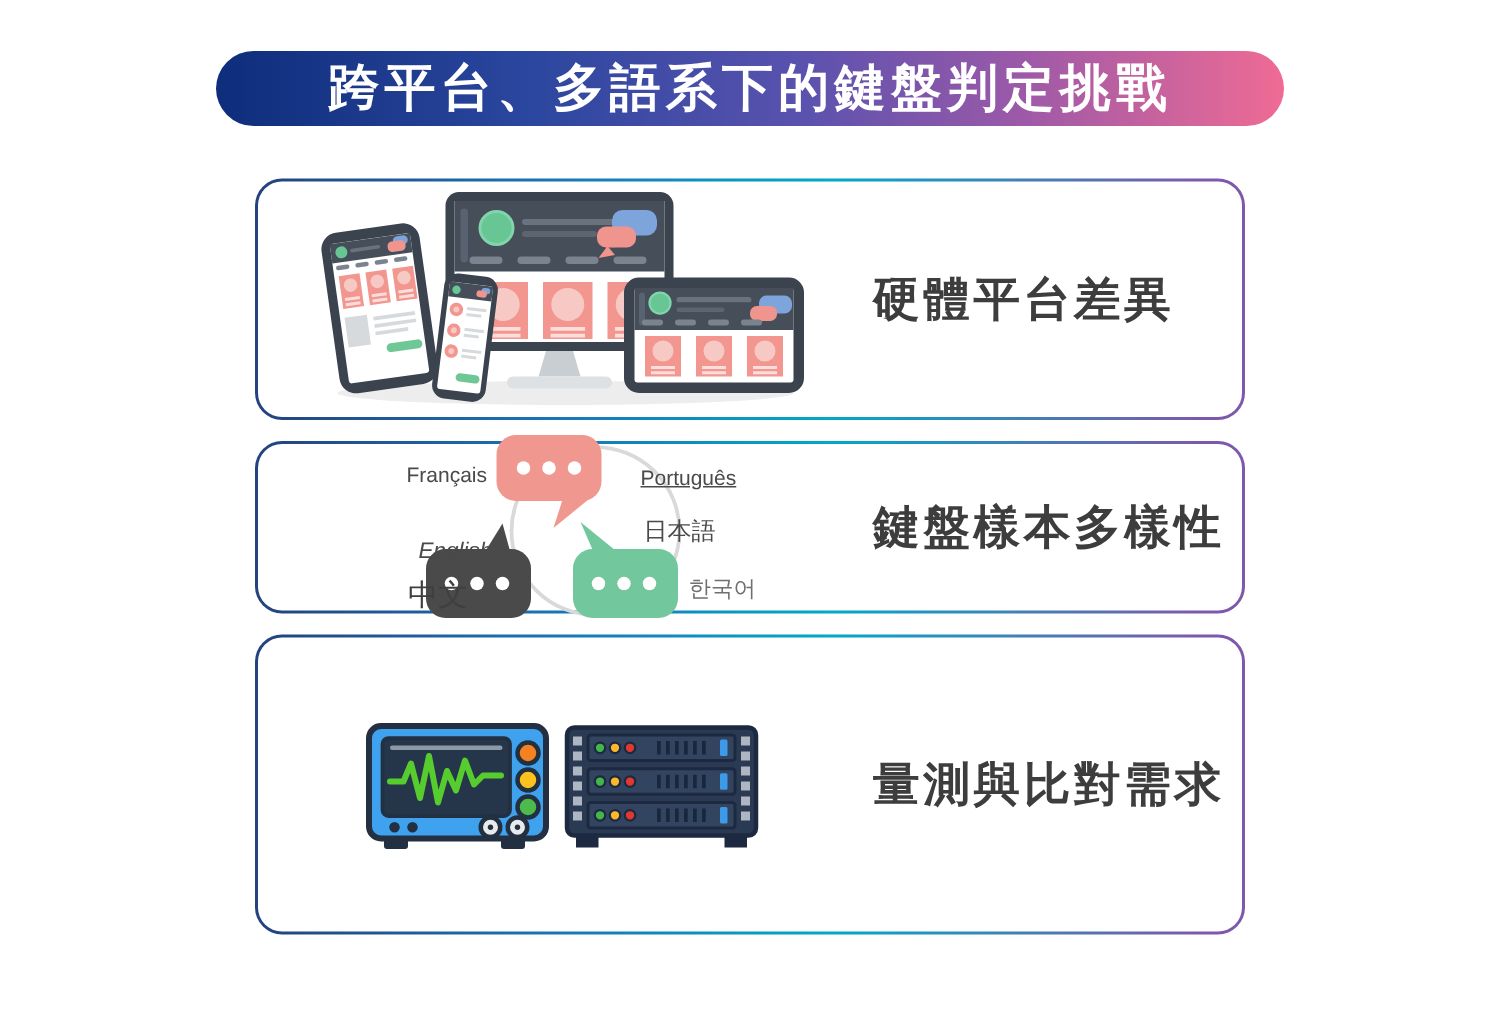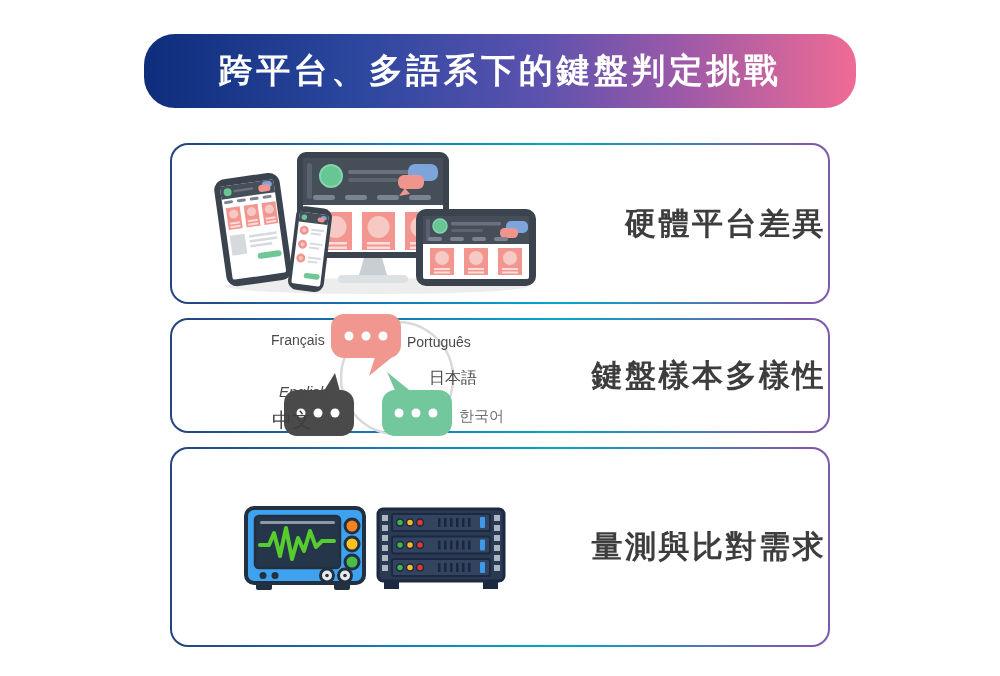--- a/index.html
+++ b/index.html
@@ -3,21 +3,21 @@
 <meta charset="utf-8">
 <style>
   * { box-sizing: border-box; margin: 0; padding: 0; }
   html, body { width: 1000px; height: 676px; background: #ffffff; overflow: hidden; }
   body { font-family: "Liberation Sans", "DejaVu Sans", sans-serif; }
 
   .page { width: 1000px; height: 676px; position: relative; background: #ffffff; }
 
   
   .header-pill {
-    width: 712px; height: 74px;
+    width: 712px; height: 50px;
     margin: 34px auto 0;
     border-radius: 31px;
     background: linear-gradient(90deg, #0e2d7b 0%, #2c479f 30%, #5a52ae 55%, #9b59a8 75%, #ef6b94 100%);
     display: flex; align-items: center; justify-content: center;
   }
   .header-pill h1 {
     color: #ffffff; font-size: 34px; font-weight: bold;
     letter-spacing: 3.5px; white-space: nowrap;
   }
 
@@ -30,21 +30,21 @@
   .card {
     background: #ffffff; border-radius: 16px;
     display: flex; align-items: center;
   }
   .card.c1 { height: 157px; }
   .card.c2 { height: 111px; }
   .card.c3 { height: 196px; }
 
   .illu { width: 410px; display: flex; align-items: center; justify-content: center; flex: 0 0 410px; }
   .card-title {
-    flex: 1; text-align: right;
+    flex: 1; text-align: left;
     font-size: 31px; font-weight: bold; color: #3d3d3d;
     letter-spacing: 2.5px; white-space: nowrap; padding-right: 2px;
   }
 
   
   .lang-cluster { position: relative; width: 300px; height: 140px; }
   .lang-cluster svg { position: absolute; left: 0; top: 0; }
   .lang-label {
     position: absolute; font-size: 14px; color: #4a4a4a; white-space: nowrap;
   }
@@ -228,21 +228,21 @@
               </g>
               <g>
                 <rect x="155" y="84" width="70" height="46" rx="13" fill="#72c79d"></rect>
                 <path d="M170 89 L160 66 L187 88 Z" fill="#72c79d"></path>
                 <circle cx="172" cy="107" r="4.5" fill="#ffffff"></circle>
                 <circle cx="189" cy="107" r="4.5" fill="#ffffff"></circle>
                 <circle cx="206" cy="107" r="4.5" fill="#ffffff"></circle>
               </g>
             </svg>
             <span class="lang-label" style="left:44px; top:26px;">Français</span>
-            <span class="lang-label" style="left:180px; top:28px;">Português</span>
+            <span class="lang-label" style="left:200px; top:28px;text-decoration:underline;">Português</span>
             <span class="lang-label en" style="left:52px; top:77px;font-style:italic;">English</span>
             <span class="lang-label ja" style="left:202px; top:62px;">日本語</span>
             <span class="lang-label zh" style="left:45px; top:101px;">中文</span>
             <span class="lang-label ko" style="left:232px; top:101px;">한국어</span>
           </div>
         </div>
         <div class="card-title">鍵盤樣本多樣性</div>
       </div>
     </div>
 

